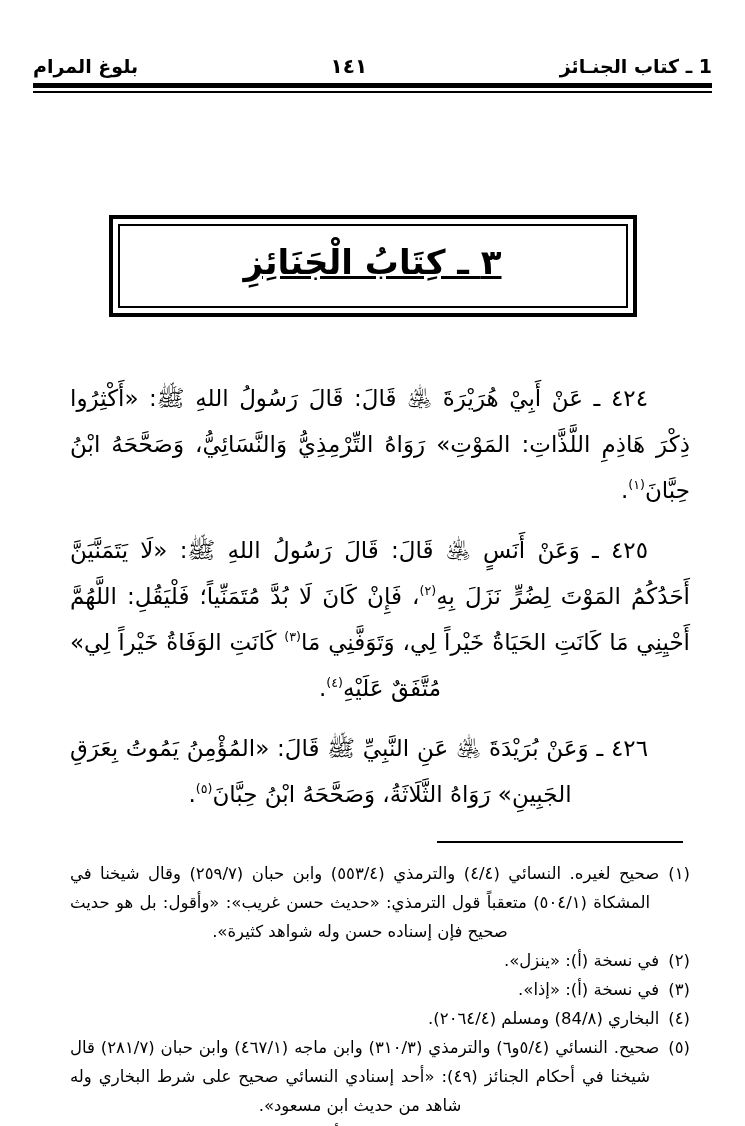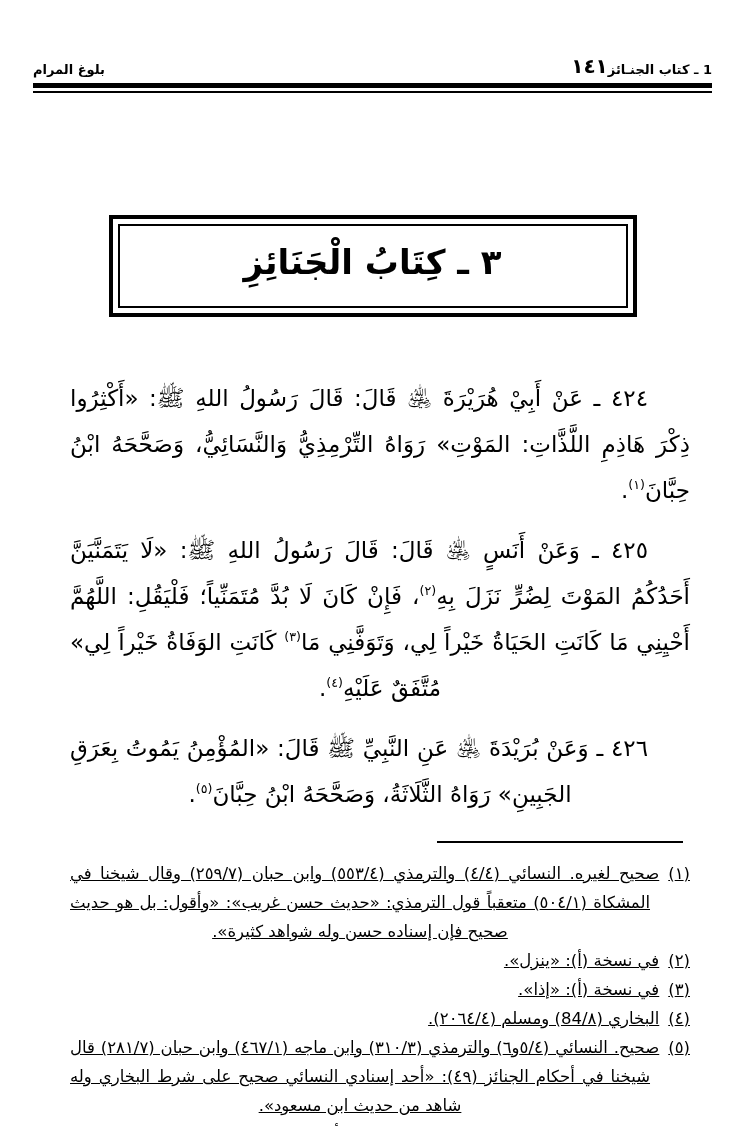--- a/index.html
+++ b/index.html
@@ -3,39 +3,39 @@
 <meta charset="utf-8">
 <style>
   html,body{margin:0;padding:0;background:#e8e8e8;}
   .page{
     width:745px;height:1126px;margin:0 auto;background:#ffffff;color:#000;
     font-family:"DejaVu Sans",sans-serif;position:relative;overflow:hidden;
     direction:rtl;
   }
   
   .pagehead{display:flex;align-items:flex-end;padding:54px 33px 5px 33px;}
-  .hdr{font-weight:bold;font-size:13px;line-height:1.2;white-space:nowrap;}
-  .hdr-center{flex:1;text-align:right;font-size:20px;font-weight:bold;}
+  .hdr{font-weight:bold;font-size:19px;line-height:1.2;white-space:nowrap;}
+  .hdr-center{flex:1;text-align:center;font-size:20px;font-weight:bold;}
   .head-rule{margin:0 33px;height:3px;border-top:5px solid #000;border-bottom:2px solid #000;}
   
-  .title-box{width:528px;margin:122px auto 0;border:4px solid #000;padding:5px;box-sizing:border-box;background:#fff;}
+  .title-box{width:528px;margin:122px auto 0;border:4px solid #000;padding:5px;box-sizing:border-box;background:#fff;text-decoration:underline;}
   .title-box-inner{border:2px solid #000;text-align:center;padding:16px 8px 24px;}
   .title-box h1{margin:0;font-size:34px;font-weight:bold;letter-spacing:1px;}
   
   .content{padding:58px 55px 0 70px;}
   .hadith{
     margin:0 0 14px;font-size:23px;font-weight:normal;line-height:46px;
     text-align:justify;text-indent:42px;
   }
   .hadith.center-last{text-align-last:center;}
   .hadith sup{font-size:0.55em;line-height:0;}
   
   .fn-sep{width:246px;border-top:2px solid #000;margin:24px 62px 0 auto;}
   .footnotes{padding:16px 55px 0 70px;font-size:16.5px;line-height:29px;}
-  .fn{margin:0;text-align:justify;padding-right:40px;text-indent:-40px;text-decoration:underline;}
+  .fn{margin:0;text-align:justify;padding-right:40px;text-indent:-40px;}
   .fn.center-last{text-align-last:center;}
   .fn-num{margin-left:9px;}
   .note{margin:0;text-align:justify;}
   .note.center-last{text-align-last:center;}
   .note b{margin-left:6px;}
 </style>
 </head>
 <body>
 
 <div class="page">

